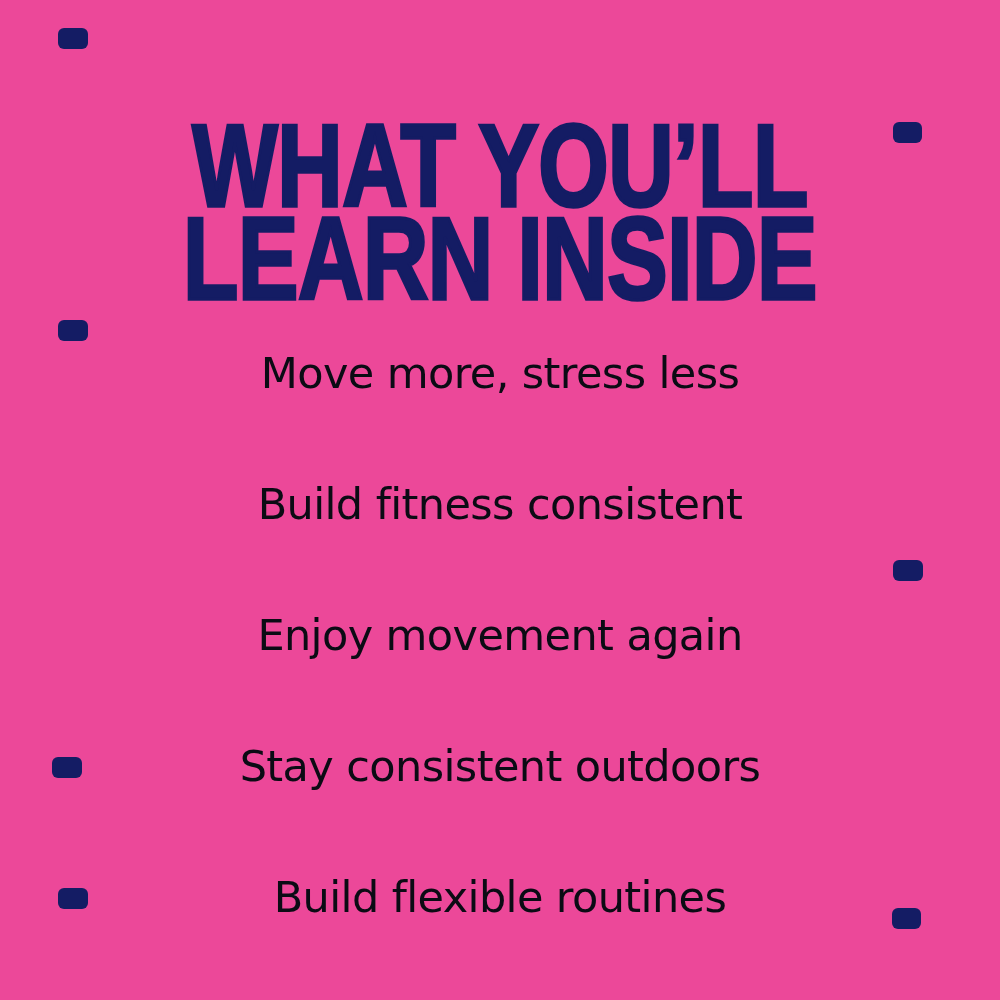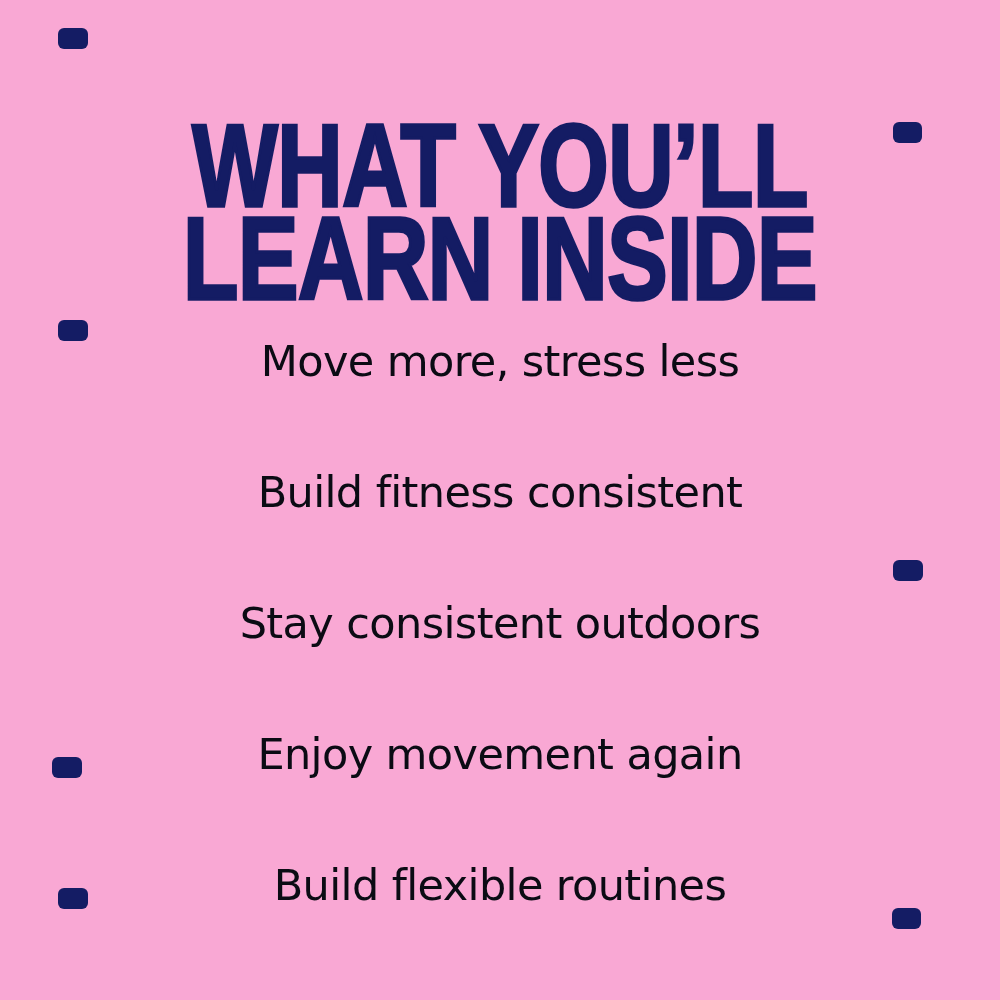--- a/index.html
+++ b/index.html
@@ -12,21 +12,21 @@
     height: 1000px;
     overflow: hidden;
     font-family: "Liberation Sans", sans-serif;
     background: #c9f3b4;
   }
 
   #poster {
     position: relative;
     width: 1000px;
     height: 1000px;
-    background: #f9a8d4;
+    background: #ec4899;
     overflow: hidden;
   }
 
   
   .dash-mark {
     position: absolute;
     background: #141c64;
     border-radius: 6px;
   }
 
@@ -52,21 +52,21 @@
     display: block;
     white-space: nowrap;
   }
 
   
   #learn-list {
     position: absolute;
     left: 0;
     right: 0;
     top: 296px;
-    margin: 0;
+    margin: 12px;
     padding: 0;
     list-style: none;
     text-align: right;
   }
 
   #learn-list li {
     color: #0b0b14;
     font-family: "DejaVu Sans", "Liberation Sans", sans-serif;
     font-weight: 400;
     font-size: 43px;
@@ -98,23 +98,23 @@
   </h1>
 
   <ul id="learn-list">
     <li>
         <span>Move more, stress less</span>
       </li>
     <li>
         <span>Build fitness consistent</span>
       </li>
     <li>
-        <span>Stay consistent outdoors</span>
+        <span>Enjoy movement again</span>
       </li>
     <li>
-        <span>Enjoy movement again</span>
+        <span>Stay consistent outdoors</span>
       </li>
     <li>
         <span>Build flexible routines</span>
       </li>
   </ul>
 
 </div>
 
 </body></html>

